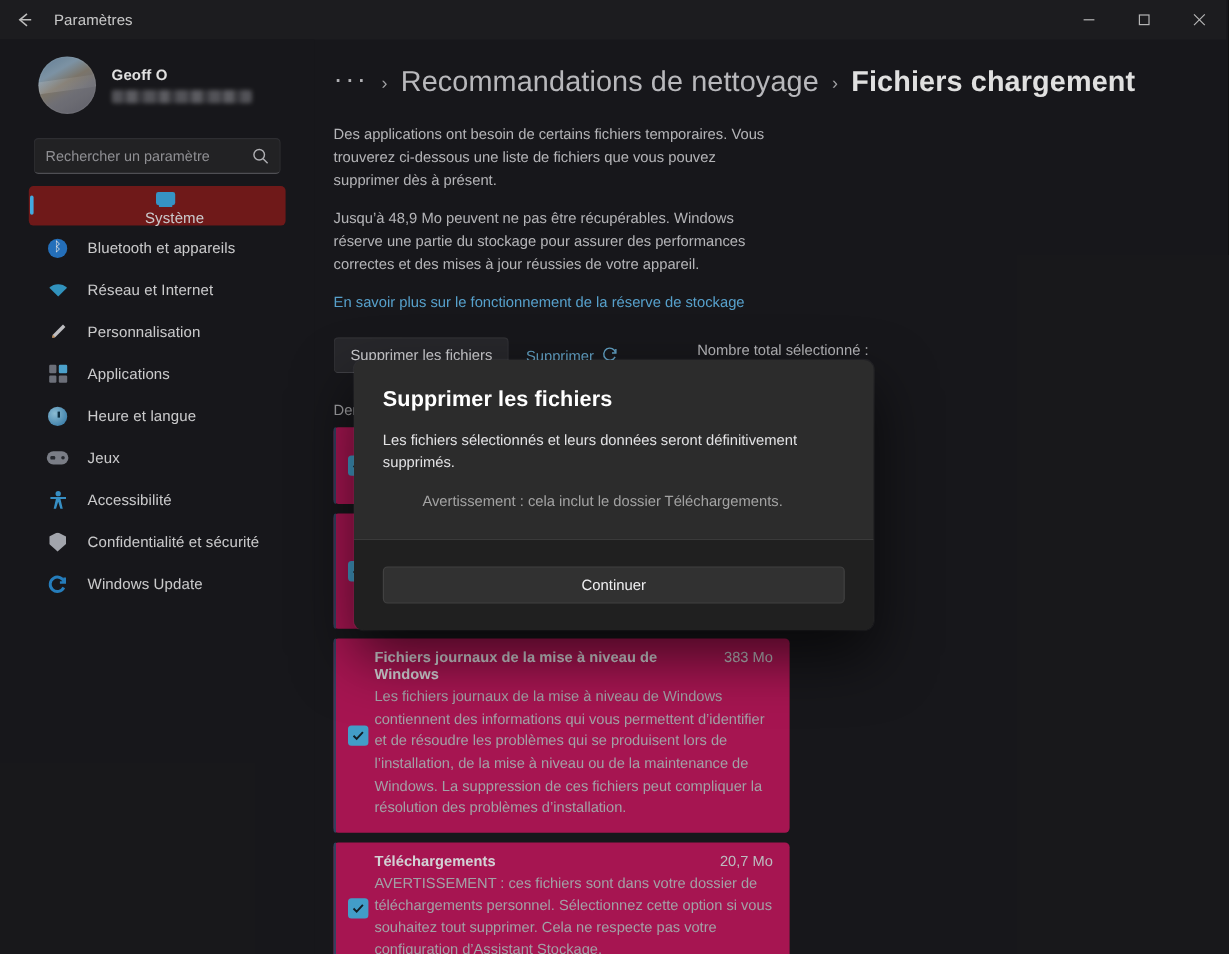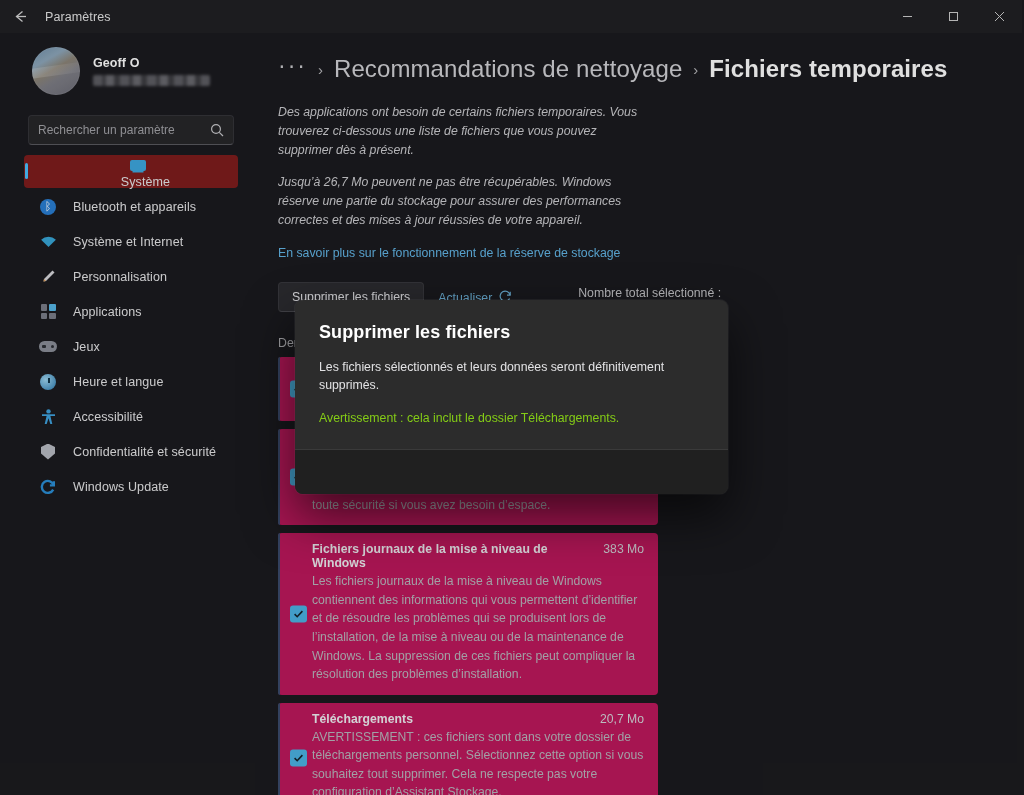--- a/index.html
+++ b/index.html
@@ -151,21 +151,21 @@
   .bc-link {
     font-size: 24px; color: #d2d2d6; cursor: pointer; letter-spacing: .1px;
   }
   .bc-current {
     font-size: 24px; color: #ffffff; font-weight: 600; letter-spacing: .1px;
   }
 
   .body-pad { padding: 20px 0 0 16px; }
   .para {
     font-size: 12.3px; color: #cdcdd1; line-height: 1.55;
-    max-width: 372px; margin-bottom: 13px; font-style: italic;
+    max-width: 372px; margin-bottom: 13px;
   }
   .link {
     font-size: 12.3px; color: #63b7e8; cursor: pointer;
     display: inline-block; margin-bottom: 18px;
   }
 
   .actionbar {
     display: flex; align-items: flex-start; gap: 14px;
     margin-top: 4px;
   }
@@ -237,21 +237,21 @@
     overflow: hidden;
   }
   .dlg-body { padding: 22px 24px 22px 24px; }
   .dlg-title {
     font-size: 18px; color: #ffffff; font-weight: 600; letter-spacing: .1px;
   }
   .dlg-text {
     margin-top: 15px; font-size: 12.3px; color: #e2e2e4; line-height: 1.5;
   }
   .dlg-warn {
-    margin-top: 14px; font-size: 12.3px; color: #84cc16; line-height: 1.5;
+    margin-top: 14px; font-size: 12.3px; color: #a3a3a3; line-height: 1.5; margin-left: 33px;
   }
   .dlg-foot {
     background: #202020;
     border-top: 1px solid #3a3a3a;
     padding: 22px 24px;
     display: flex; gap: 8px;
   }
   .dlg-btn {
     flex: 1; height: 31px; border-radius: 4px;
     background: #313131;
@@ -326,21 +326,21 @@
           </span>
         <span class="nav-label">Bluetooth et appareils</span>
       </div>
 
       <div class="navitem">
         <span class="nav-ico">
           <svg class="ic-wifi" viewBox="0 0 18 13">
               <path d="M1 4 A12 12 0 0 1 17 4 L9 12 Z" fill="#38a7d8"></path>
             </svg>
         </span>
-        <span class="nav-label">Système et Internet</span>
+        <span class="nav-label">Réseau et Internet</span>
       </div>
 
       <div class="navitem">
         <span class="nav-ico">
           <svg class="ic-brush" viewBox="0 0 16 16">
               <path d="M12.5 1.5 L14.5 3.5 L6 12 L3.5 12.5 L4 10 Z" fill="#d8d8dc"></path>
               <path d="M4 10 L3.5 12.5 L6 12 Z" fill="#e2a05a"></path>
             </svg>
         </span>
         <span class="nav-label">Personnalisation</span>
@@ -354,30 +354,30 @@
               <i></i>
               <i></i>
             </span>
         </span>
         <span class="nav-label">Applications</span>
       </div>
 
 
       <div class="navitem">
         <span class="nav-ico">
+            <span class="ic-clock"></span>
+          </span>
+        <span class="nav-label">Heure et langue</span>
+      </div>
+
+      <div class="navitem">
+        <span class="nav-ico">
             <span class="ic-game"></span>
           </span>
         <span class="nav-label">Jeux</span>
-      </div>
-
-      <div class="navitem">
-        <span class="nav-ico">
-            <span class="ic-clock"></span>
-          </span>
-        <span class="nav-label">Heure et langue</span>
       </div>
 
       <div class="navitem">
         <span class="nav-ico">
           <svg width="15" height="16" viewBox="0 0 15 16" fill="#3fa3e0">
               <circle cx="7.5" cy="2.4" r="2.2"></circle>
               <path d="M1 5.2 H14 V6.9 H9.4 L11.3 15 H9.3 L7.5 9.2 L5.7 15 H3.7 L5.6 6.9 H1 Z"></path>
             </svg>
         </span>
         <span class="nav-label">Accessibilité</span>
@@ -403,32 +403,32 @@
     </div>
   </div>
 
   <div class="main">
 
     <div class="breadcrumb">
       <span class="bc-dots">···</span>
       <span class="bc-sep">›</span>
       <span class="bc-link">Recommandations de nettoyage</span>
       <span class="bc-sep">›</span>
-      <span class="bc-current">Fichiers temporaires</span>
+      <span class="bc-current">Fichiers chargement</span>
     </div>
 
     <div class="body-pad">
       <div class="para">Des applications ont besoin de certains fichiers temporaires. Vous trouverez ci-dessous une liste de fichiers que vous pouvez supprimer dès à présent.</div>
-      <div class="para">Jusqu’à 26,7 Mo peuvent ne pas être récupérables. Windows réserve une partie du stockage pour assurer des performances correctes et des mises à jour réussies de votre appareil.</div>
+      <div class="para">Jusqu’à 48,9 Mo peuvent ne pas être récupérables. Windows réserve une partie du stockage pour assurer des performances correctes et des mises à jour réussies de votre appareil.</div>
       <span class="link">En savoir plus sur le fonctionnement de la réserve de stockage</span>
 
       <div class="actionbar">
         <button class="btn-primary">Supprimer les fichiers</button>
         <div class="refresh">
-          <span>Actualiser</span>
+          <span>Supprimer</span>
           <span>
             <svg width="13" height="13" viewBox="0 0 13 13" fill="none" stroke="#6fb6de" stroke-width="1.2">
               <path d="M11 5 A5 5 0 1 0 10.6 8.4"></path>
                 <path d="M11.2 1.8 L11.2 5.1 L8 5.1"></path>
             </svg>
           </span>
         </div>
         <div class="total">Nombre total sélectionné : 23,0 Go</div>
       </div>
 
@@ -494,16 +494,17 @@
   </div>
 
   <div class="scrim"></div>
   <div class="dialog">
     <div class="dlg-body">
       <div class="dlg-title">Supprimer les fichiers</div>
       <div class="dlg-text">Les fichiers sélectionnés et leurs données seront définitivement supprimés.</div>
       <div class="dlg-warn">Avertissement : cela inclut le dossier Téléchargements.</div>
     </div>
     <div class="dlg-foot">
+      <button class="dlg-btn">Continuer</button>
     </div>
   </div>
 
 </div>
 
 </body></html>

